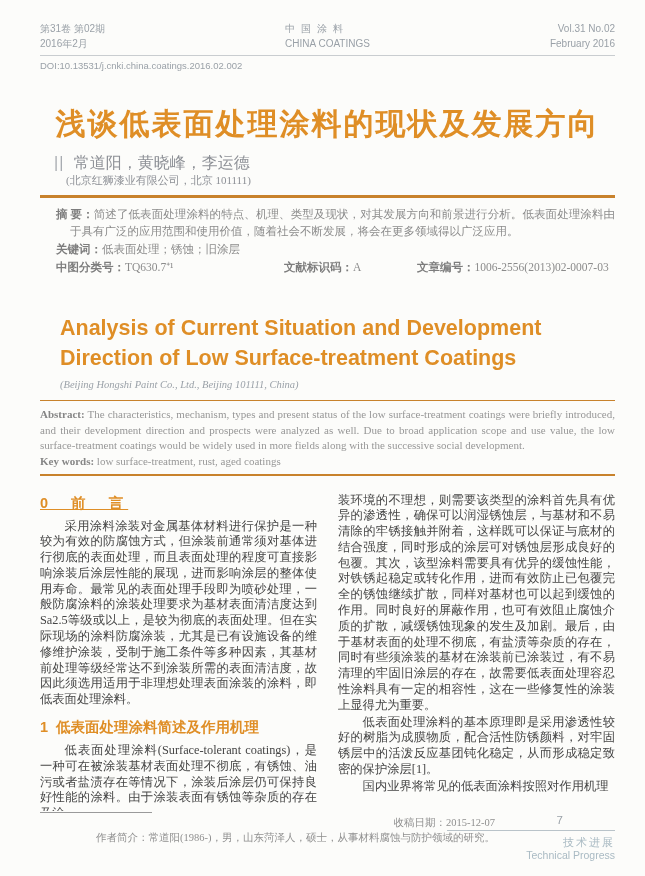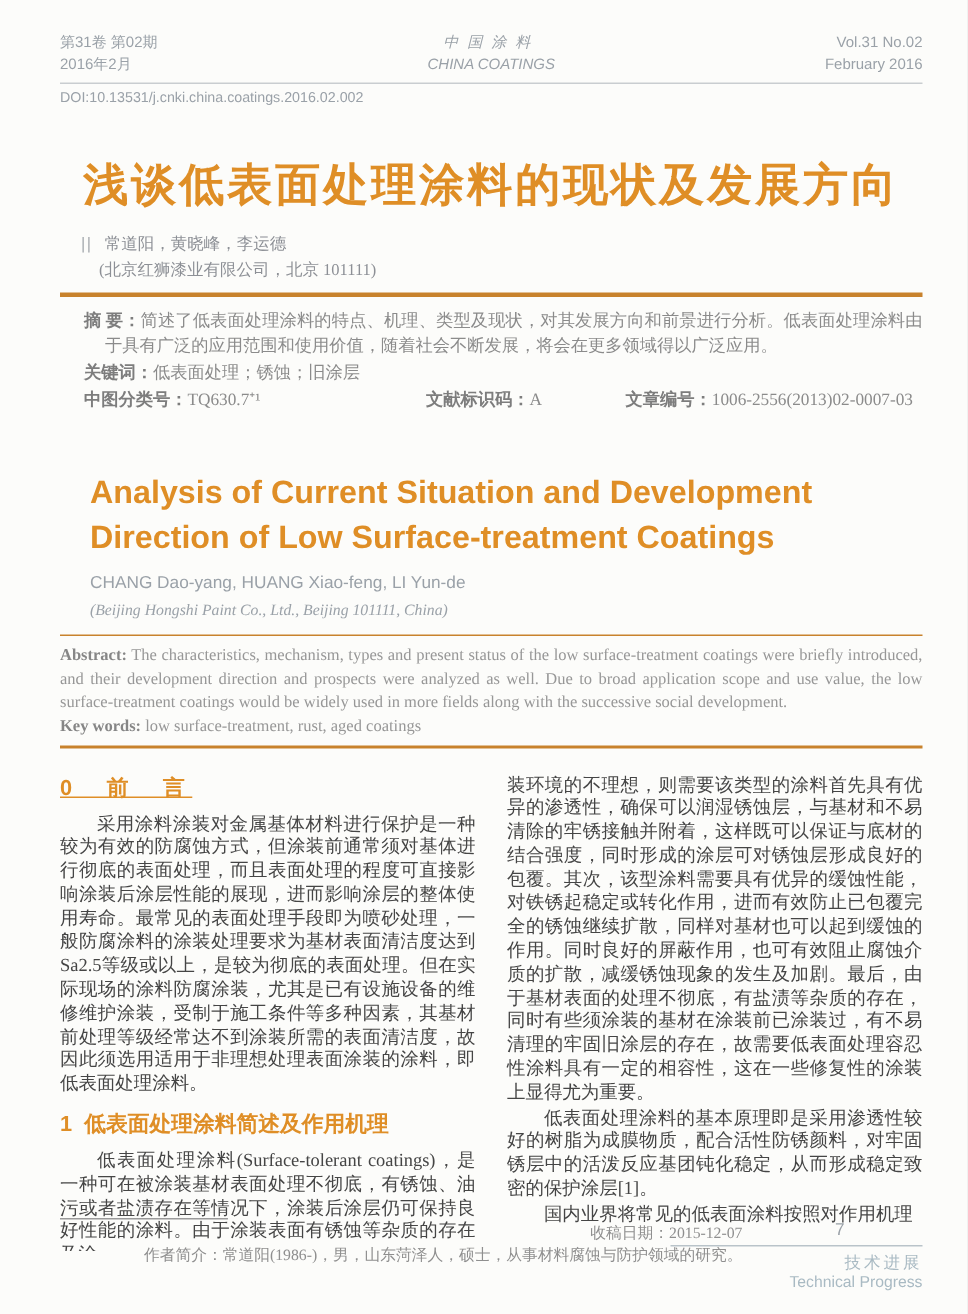--- a/index.html
+++ b/index.html
@@ -12,34 +12,34 @@
   .inner { padding:22px 30px 0 40px; }
 
   
   .journal-header {
     display:flex; justify-content:space-between; align-items:flex-start;
     font-family:"Liberation Sans", sans-serif;
     font-size:10px; line-height:14.5px; color:var(--header-gray,#9aa1a8);
     border-bottom:1px solid #c9cdd0; padding-bottom:4px;gap:28px;
   }
   .jh-left { text-align:left; }
-  .jh-center { text-align:center;font-style:italic; }
+  .jh-center { text-align:left; }
   .jh-center .zh { letter-spacing:6px; }
   .jh-right { text-align:right; }
   .doi { margin-top:4px; font-size:9.5px; line-height:12px;
          color:var(--header-gray,#9aa1a8); font-family:"Liberation Sans", sans-serif; }
 
   
   .title-zh {
     margin-top:32px; text-align:center;
     font-family:"Liberation Sans", sans-serif;
     font-size:30px; font-weight:bold; letter-spacing:2px; line-height:40px;
     color:var(--accent-orange,#df8e26);
   }
-  .authors-zh { margin-top:12px; padding-left:14px; font-size:11px; line-height:14px;
+  .authors-zh { margin-top:12px; padding-left:14px; font-size:16px; line-height:14px;
     color:#8d9096; font-family:"Liberation Sans", sans-serif; }
   .authors-zh .marker { color:#a7abb0; margin-right:5px; letter-spacing:1px; }
   .affil-zh { margin-top:3px; padding-left:26px; font-size:11px; line-height:14px; color:#8d9096; }
   .rule { height:2.5px; background:var(--rule-orange,#c8822c); margin-top:8px; }
   .rule-thin { height:1.5px; background:var(--rule-orange,#c8822c); }
 
   
   .abstract-zh { margin-top:8px; padding-left:16px; font-size:11.5px; line-height:17.5px; color:#8b8b8b; }
   .abs-line { padding-left:14px; text-indent:-14px; text-align:justify; }
   .abs-label { font-weight:bold; color:#7d7d7d; }
@@ -134,21 +134,20 @@
         <span class="abs-label">关键词：</span><span>低表面处理；锈蚀；旧涂层</span>
       </div>
       <div class="meta-line">
         <span class="m1"><span class="abs-label">中图分类号：</span><span>TQ630.7⁺¹</span></span>
         <span class="m2"><span class="abs-label">文献标识码：</span><span>A</span></span>
         <span class="m3"><span class="abs-label">文章编号：</span><span>1006-2556(2013)02-0007-03</span></span>
       </div>
     </div>
 
     <h2 class="title-en">Analysis of Current Situation and Development Direction of Low Surface-treatment Coatings</h2>
-    <div class="authors-en">CHANG Dao-yang, HUANG Xiao-feng, LI Yun-de</div>
     <div class="affil-en">(Beijing Hongshi Paint Co., Ltd., Beijing 101111, China)</div>
 
     <div class="rule-thin en-rule1"></div>
 
     <div class="abstract-en">
       <div>
         <span class="lbl">Abstract:</span><span> The characteristics, mechanism, types and present status of the low surface-treatment coatings were briefly introduced, and their development direction and prospects were analyzed as well. Due to broad application scope and use value, the low surface-treatment coatings would be widely used in more fields along with the successive social development.</span>
       </div>
       <div>
         <span class="lbl">Key words:</span><span> low surface-treatment, rust, aged coatings</span>

